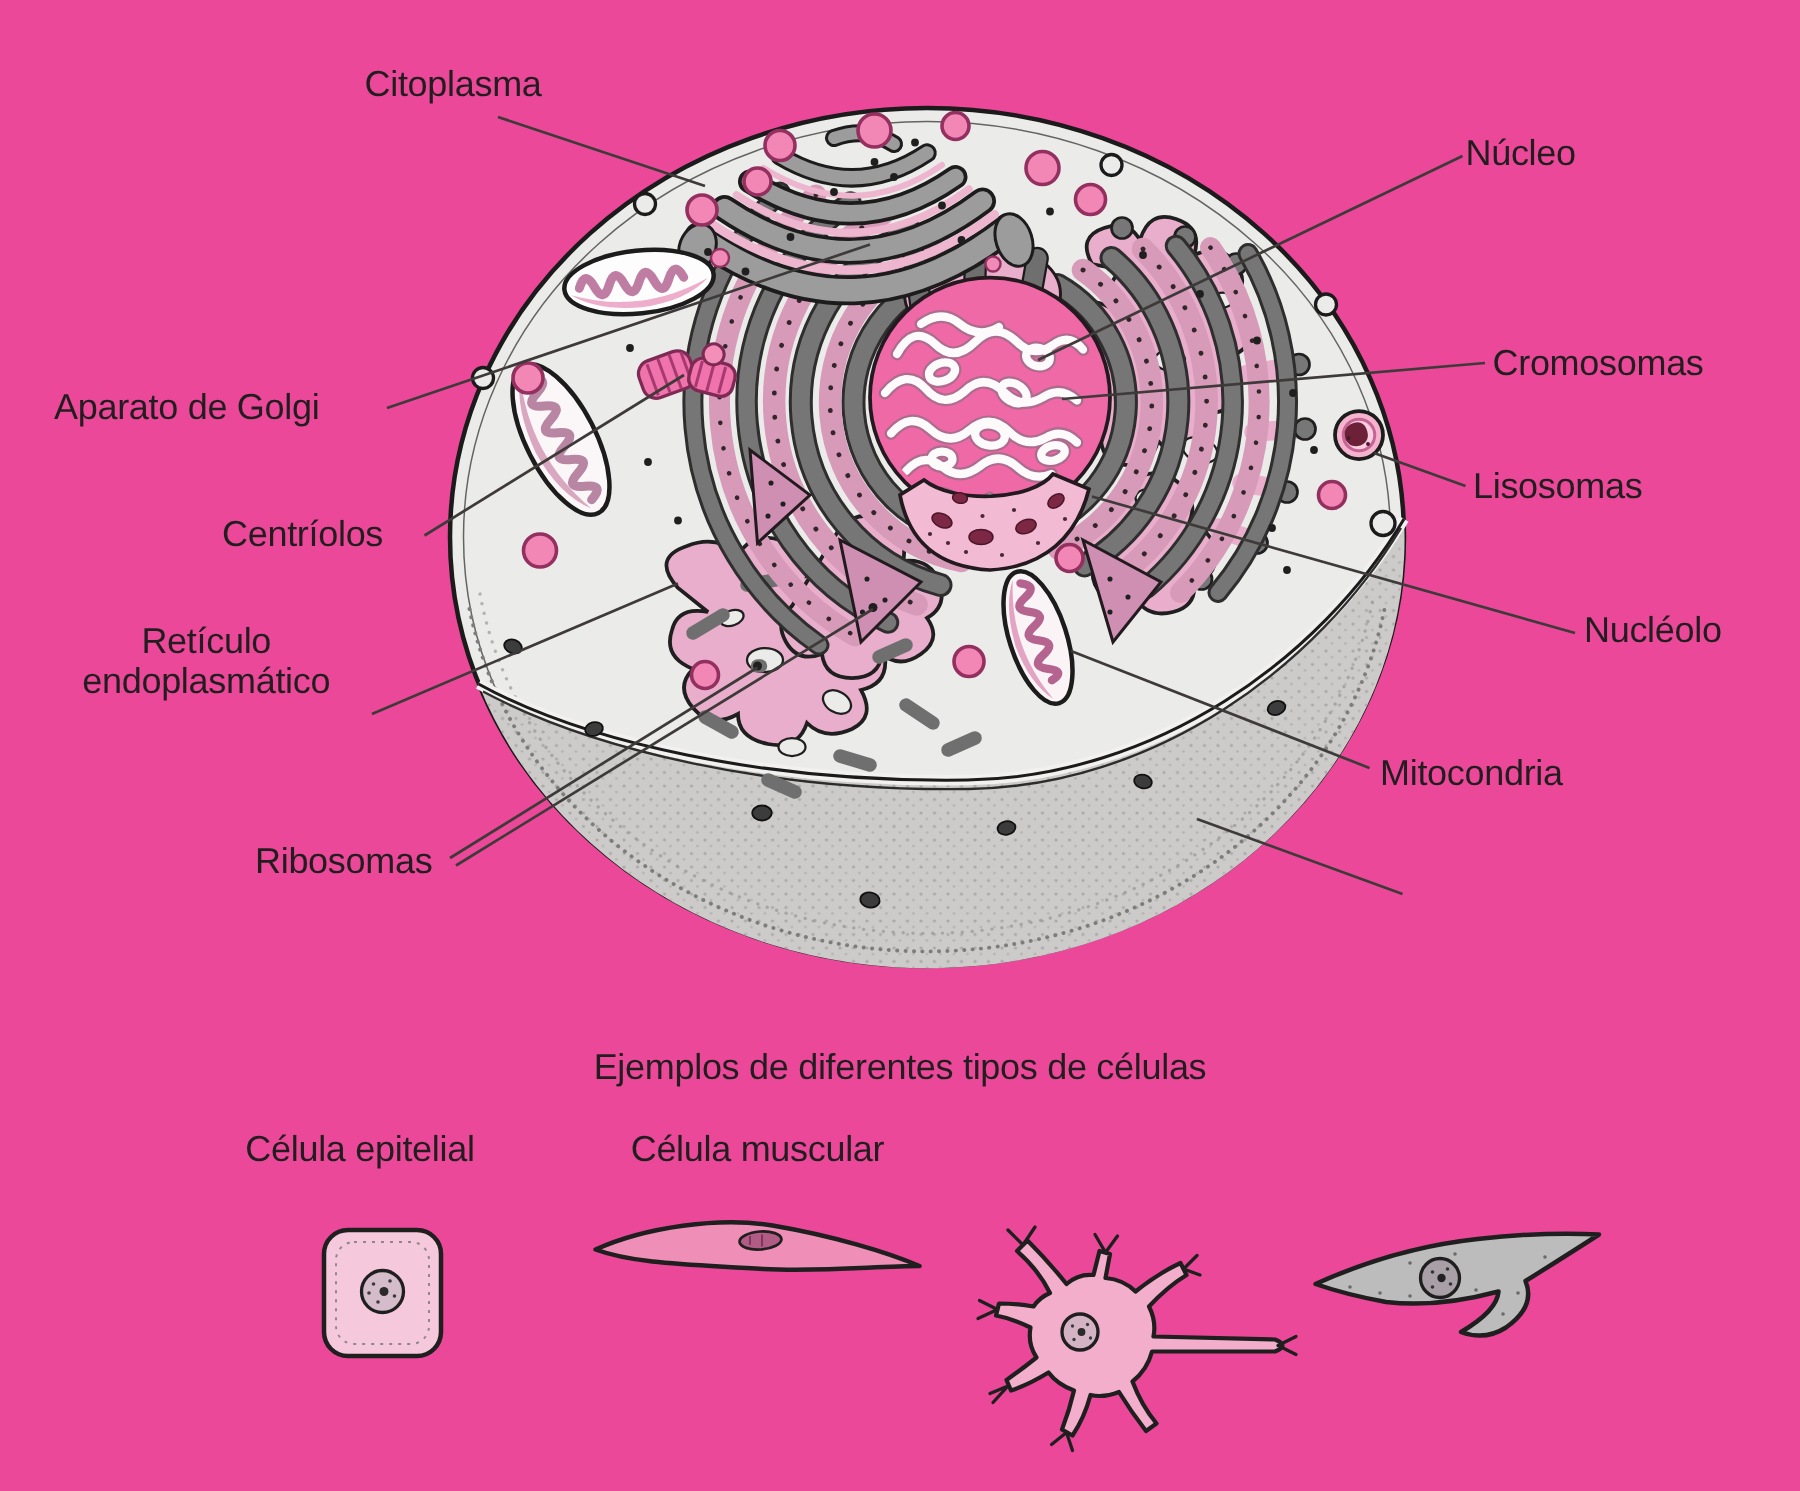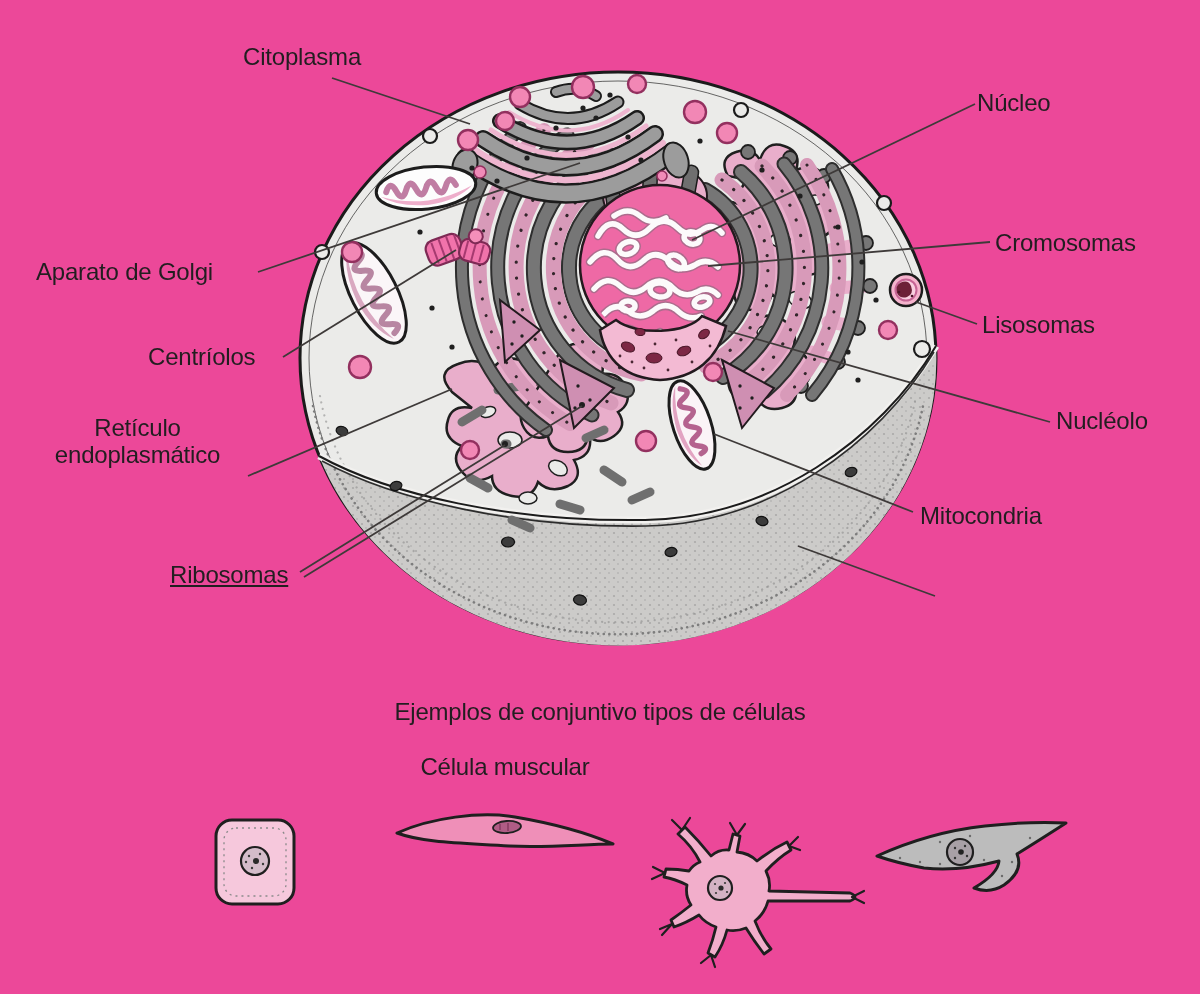--- a/index.html
+++ b/index.html
@@ -418,22 +418,23 @@
           <circle cx="955" cy="858" r="1.2"></circle>
         </g>
     <circle cx="961" cy="852" r="2.8" fill="#222222"></circle>
   </g>
 </svg>
 
   <div class="lbl" style="left:243px;top:44px;">Citoplasma</div>
   <div class="lbl" style="left:36px;top:259px;text-align:center;">Aparato de Golgi</div>
   <div class="lbl" style="left:148px;top:344px;">Centríolos</div>
   <div class="lbl wrap" style="left:30px;top:415px;width:215px;">Retículo endoplasmático</div>
-  <div class="lbl" style="left:170px;top:562px;text-decoration:underline;">Ribosomas</div>
+  <div class="lbl" style="left:170px;top:562px;">Ribosomas</div>
   <div class="lbl" style="left:977px;top:90px;">Núcleo</div>
   <div class="lbl" style="left:995px;top:230px;">Cromosomas</div>
   <div class="lbl" style="left:982px;top:312px;">Lisosomas</div>
   <div class="lbl" style="left:1056px;top:408px;">Nucléolo</div>
   <div class="lbl" style="left:920px;top:503px;">Mitocondria</div>
 
-  <div class="title" style="left:300px;top:698px;width:600px;">Ejemplos de conjuntivo tipos de células</div>
+  <div class="title" style="left:300px;top:698px;width:600px;">Ejemplos de diferentes tipos de células</div>
+  <div class="title" style="left:120px;top:753px;width:240px;">Célula epitelial</div>
   <div class="title" style="left:385px;top:753px;width:240px;">Célula muscular</div>
 </div>
 
 </body></html>

